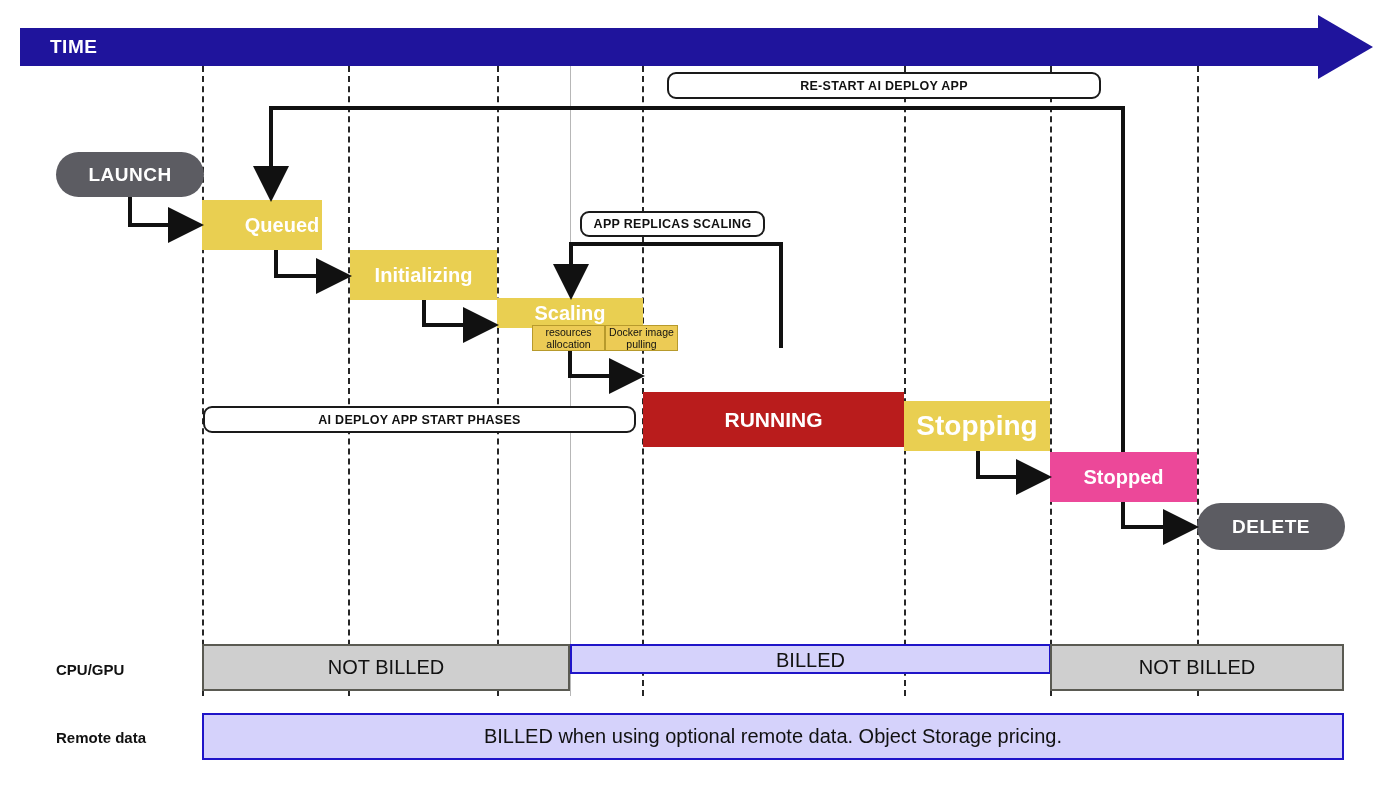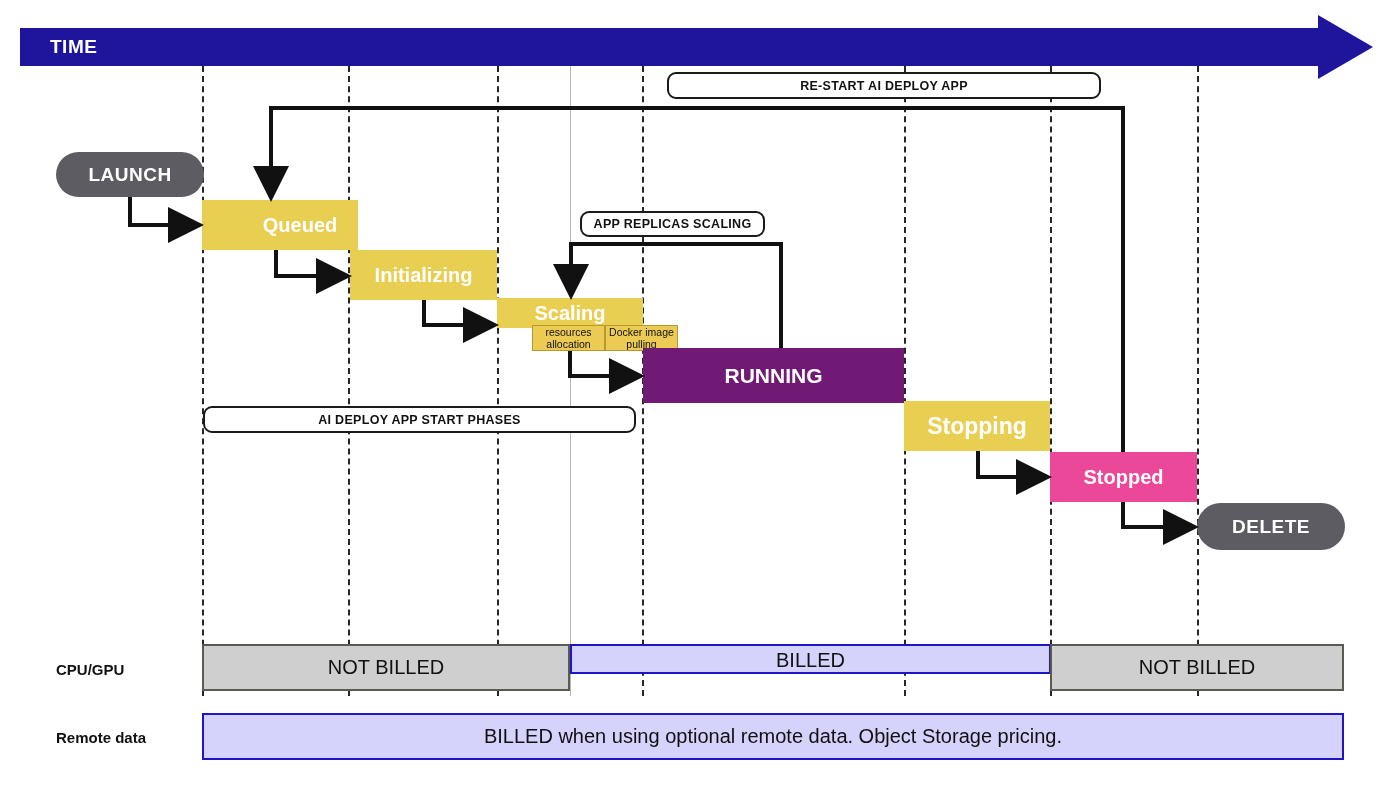--- a/index.html
+++ b/index.html
@@ -29,21 +29,21 @@
   .vline{position:absolute;width:0;border-left:2px dashed #262626;}
   .vline.solid{border-left:1px solid #b7b7b7;}
 
   
   .state{
     position:absolute;box-sizing:border-box;
     display:flex;align-items:center;justify-content:center;
     color:#ffffff;font-weight:bold;
   }
   .state.q{background:#e9cf51;}
-  .state.run{background:#701a75;}
+  .state.run{background:#b91c1c;margin-top:44px;}
   .state.stopped{background:#ec4899;}
 
   .subrow{position:absolute;display:flex;box-sizing:border-box;margin-left:35px;}
   .subcell{
     flex:1 1 0;background:#eccb55;border:1px solid #b79a2c;
     display:flex;align-items:center;justify-content:center;text-align:center;
     color:#111111;font-size:10.5px;line-height:12px;box-sizing:border-box;
   }
   .subcell + .subcell{border-left:1px solid #b79a2c;}
 
@@ -110,21 +110,21 @@
   </div>
 
   <div class="pill" style="left:56px;top:152px;width:148px;height:45px;">
     <span>LAUNCH</span>
   </div>
 
   <div class="pill" style="left:1197px;top:503px;width:148px;height:47px;">
     <span>DELETE</span>
   </div>
 
-  <div class="state q" style="left:202px;top:200px;width:156px;height:50px;font-size:20px;padding-left:40px;">
+  <div class="state q" style="left:202px;top:200px;width:120px;height:50px;font-size:20px;padding-left:40px;">
     <span>Queued</span>
   </div>
 
   <div class="state q" style="left:350px;top:250px;width:147px;height:50px;font-size:20px;">
     <span>Initializing</span>
   </div>
 
   <div class="state q" style="left:497px;top:298px;width:146px;height:30px;font-size:20px;">
     <span>Scaling</span>
   </div>
@@ -135,21 +135,21 @@
     </div>
     <div class="subcell">
       <span>Docker image pulling</span>
     </div>
   </div>
 
   <div class="state run" style="left:643px;top:348px;width:261px;height:55px;font-size:21px;">
     <span>RUNNING</span>
   </div>
 
-  <div class="state q" style="left:904px;top:401px;width:146px;height:50px;font-size:23px;">
+  <div class="state q" style="left:904px;top:401px;width:146px;height:50px;font-size:28px;">
     <span>Stopping</span>
   </div>
 
   <div class="state stopped" style="left:1050px;top:452px;width:147px;height:50px;font-size:20px;">
     <span>Stopped</span>
   </div>
 
   <div class="rowlabel" style="left:56px;top:652px;width:140px;height:34px;align-items:center;">
     <span>CPU/GPU</span>
   </div>

